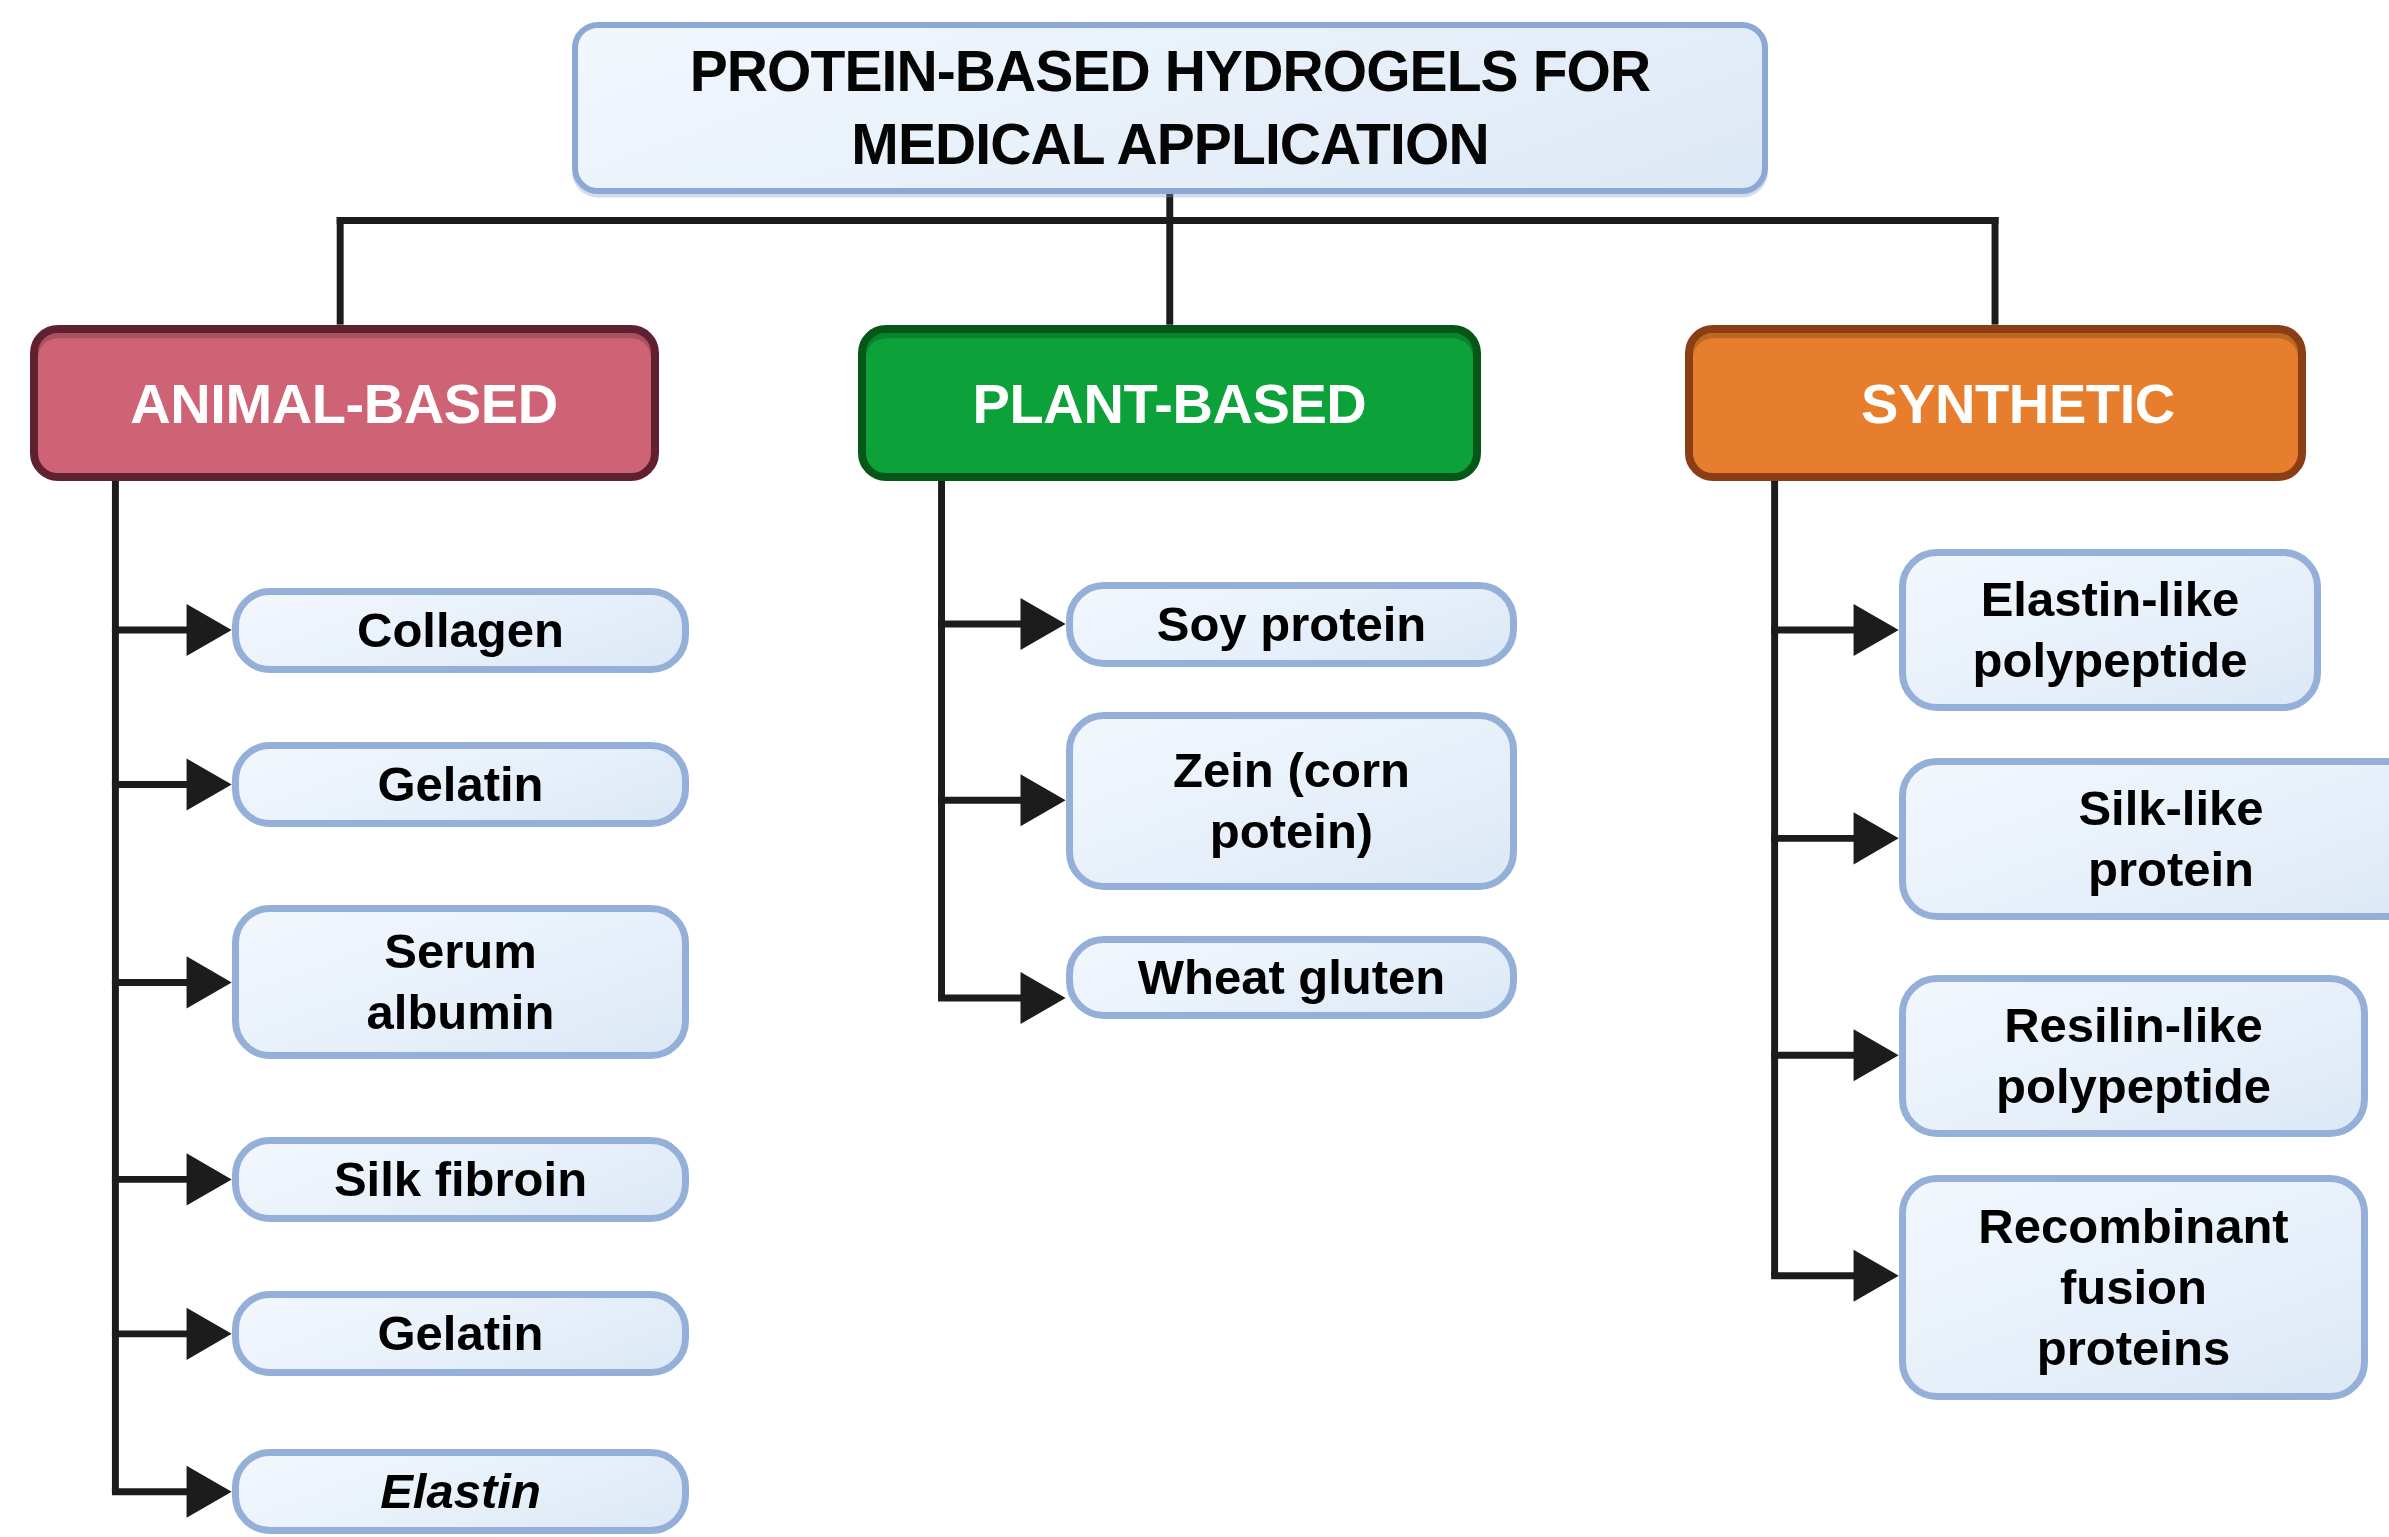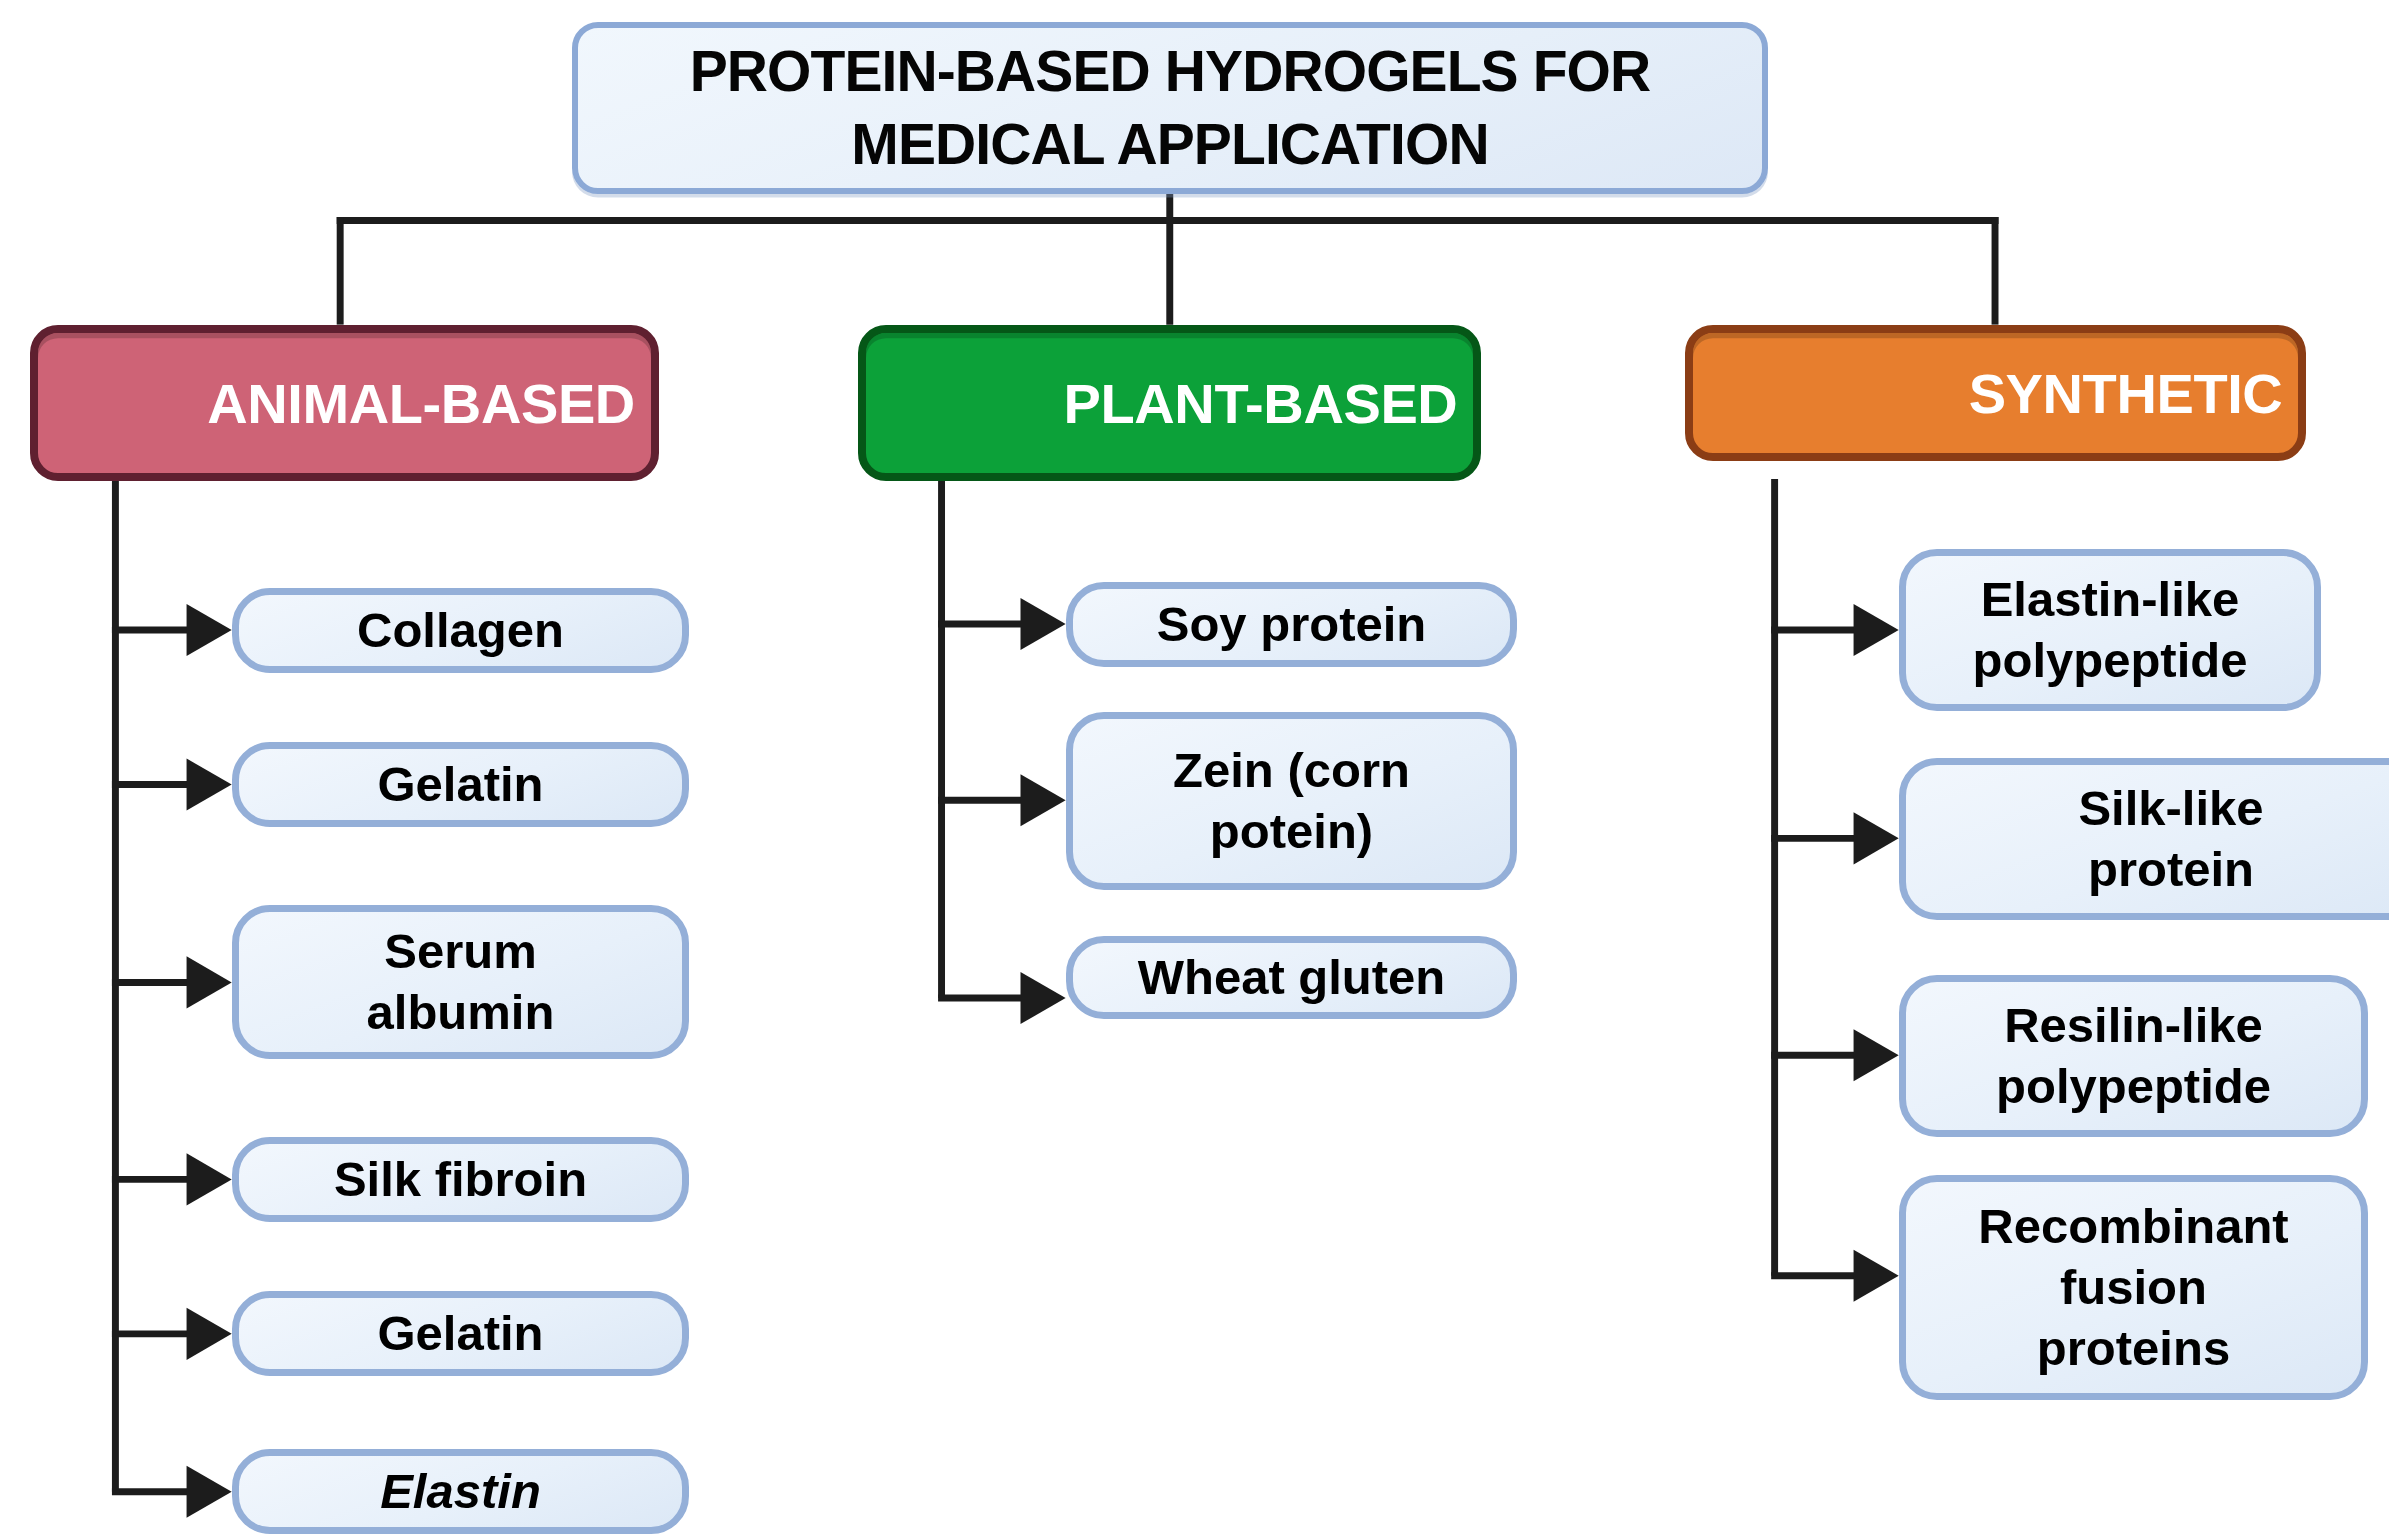--- a/index.html
+++ b/index.html
@@ -30,21 +30,20 @@
     line-height:1.28;
     letter-spacing:-0.9px;
     box-shadow:0 3.5px 0 rgba(130,155,195,0.35);
   }
   .header-box{
     border-radius:28px;
     color:#FFFFFF;
     font-size:56px;
     letter-spacing:-0.4px;
     box-shadow:inset 0 5.2px 0 rgba(0,0,0,0.18);
-    justify-content:flex-end;
   }
   .header-animal{background:#CE6376;border:8.7px solid #5F2030;}
   .header-plant{background:#0CA139;border:8.7px solid #055717;}
   .header-synthetic{background:#E77E2E;border:8.7px solid #8B3D15;}
 
   .node{
     background:linear-gradient(160deg,#F2F7FD 0%,#E7F0FA 55%,#DCE8F6 100%);
     border:7px solid #94AFD8;
     border-radius:38px;
     color:#000000;
@@ -107,21 +106,21 @@
     <span>PROTEIN-BASED HYDROGELS FOR
 MEDICAL APPLICATION</span>
   </div>
 
   <div class="box header-box header-animal" style="left:29.5px;top:325px;width:629px;height:156px;">
     <span>ANIMAL-BASED</span>
   </div>
   <div class="box header-box header-plant" style="left:858px;top:325px;width:623px;height:156px;">
     <span>PLANT-BASED</span>
   </div>
-  <div class="box header-box header-synthetic" style="left:1685px;top:325px;width:621px;height:136px;padding-left:45px;">
+  <div class="box header-box header-synthetic" style="left:1685px;top:325px;width:621px;height:156px;padding-left:45px;">
     <span>SYNTHETIC</span>
   </div>
 
   <div class="box node" style="left:232px;top:588px;width:457px;height:85px;">
     <span>Collagen</span>
   </div>
   <div class="box node" style="left:232px;top:742px;width:457px;height:85px;">
     <span>Gelatin</span>
   </div>
   <div class="box node" style="left:232px;top:905px;width:457px;height:154px;">

